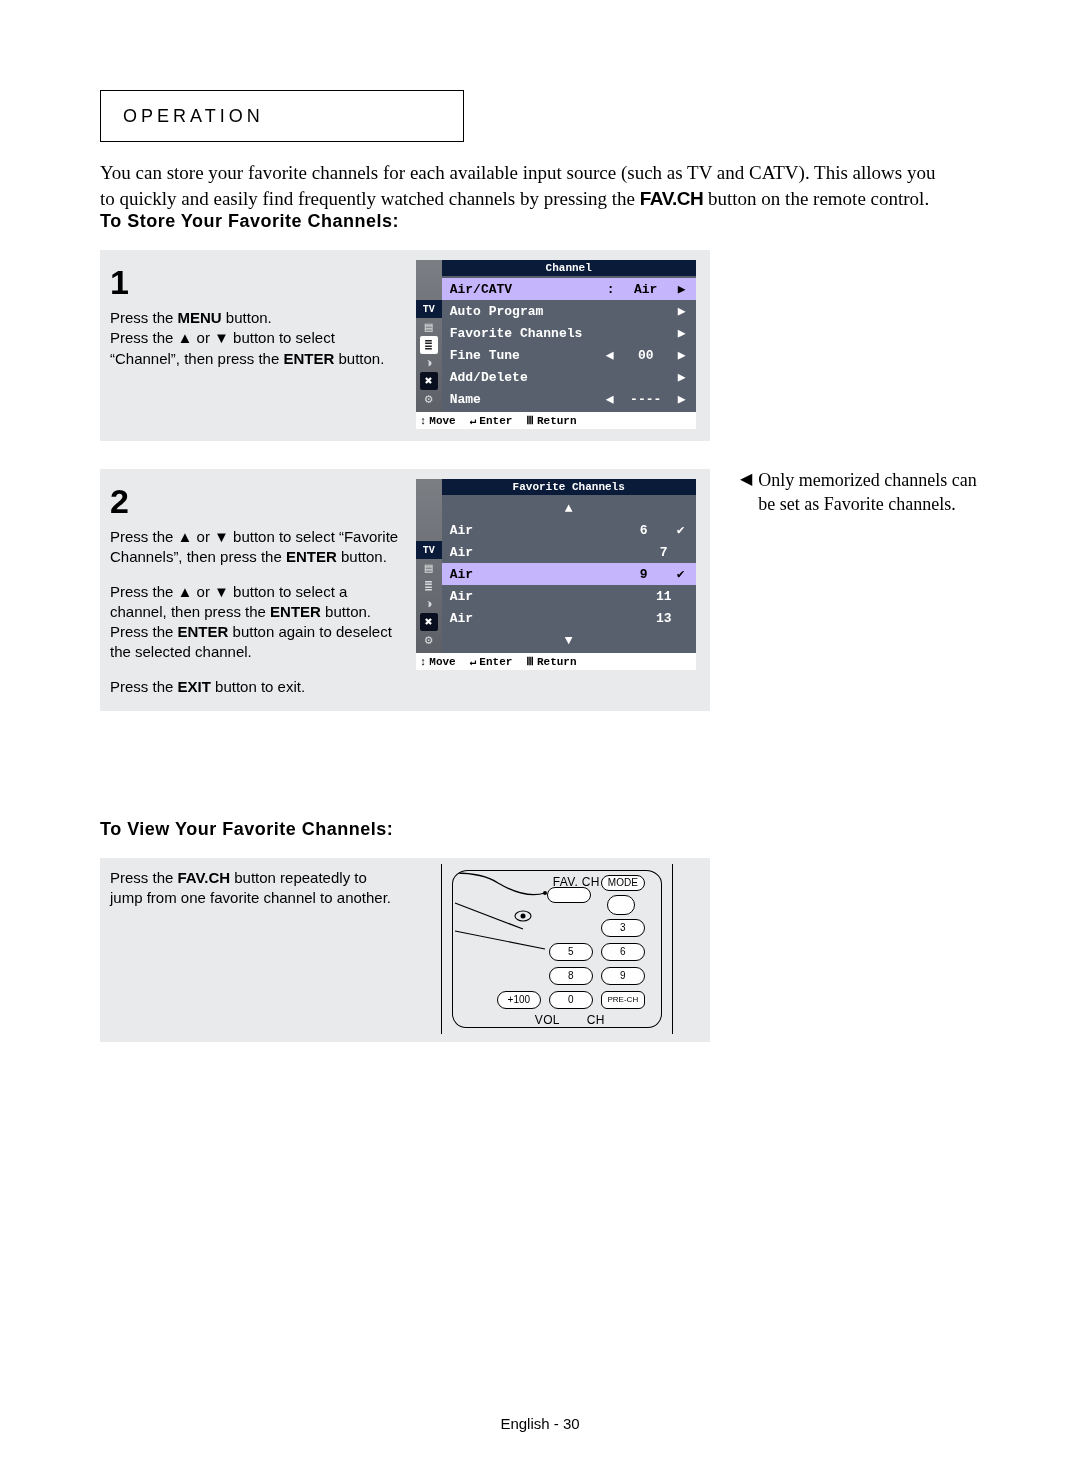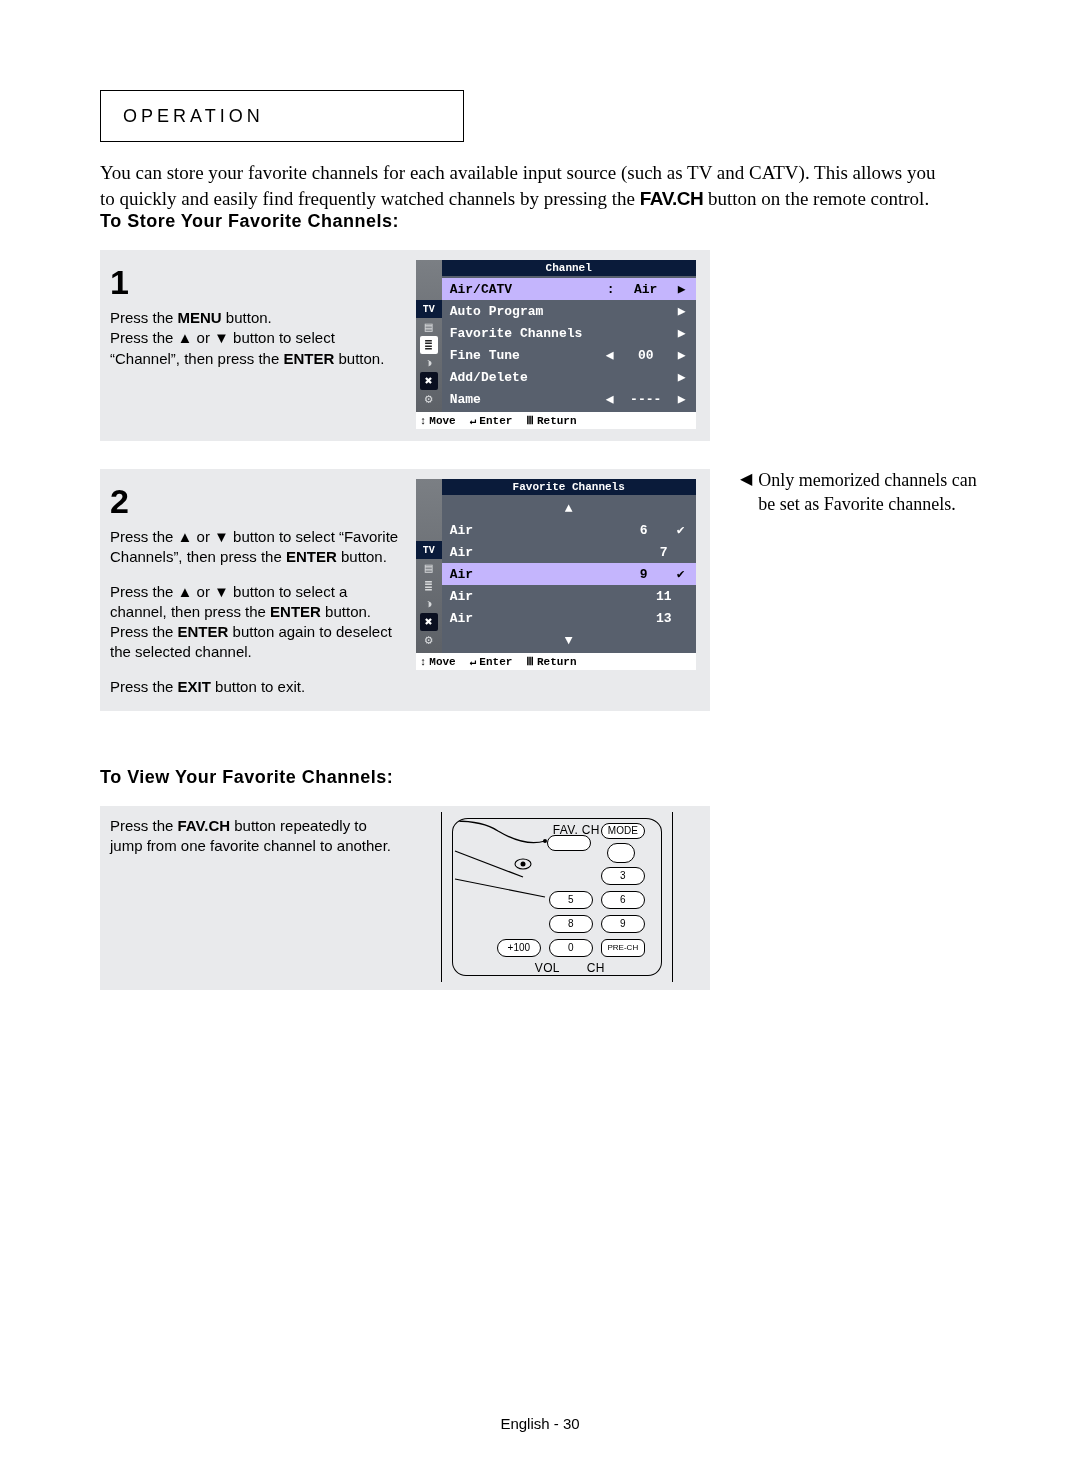--- a/index.html
+++ b/index.html
@@ -333,21 +333,21 @@
             </span>
           <span>
               <span class="ico">Ⅲ</span>
               <span>Return</span>
             </span>
         </div>
       </div>
     </div>
   </div>
 
-  <div class="subheading" style="margin-top:56px;">To View Your Favorite Channels:</div>
+  <div class="subheading" style="margin-top:108px;">To View Your Favorite Channels:</div>
 
   <div class="step-panel" style="margin-top:18px;">
     <div class="step-left">
       <div>
         <span>Press the </span><span class="strong">FAV.CH</span><span> button repeatedly to jump from one favorite channel to another.</span>
       </div>
     </div>
     <div class="remote-wrap">
       <div class="remote">
         <div class="rbody">

